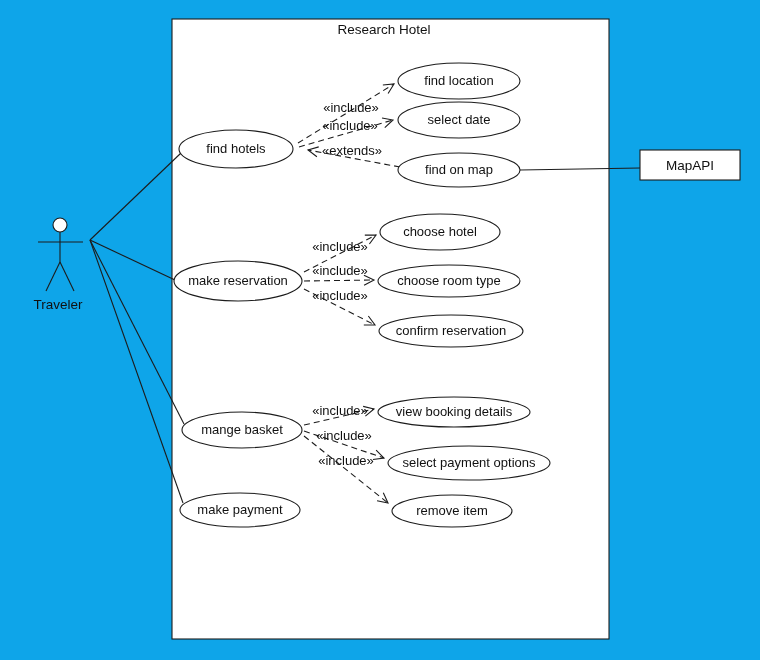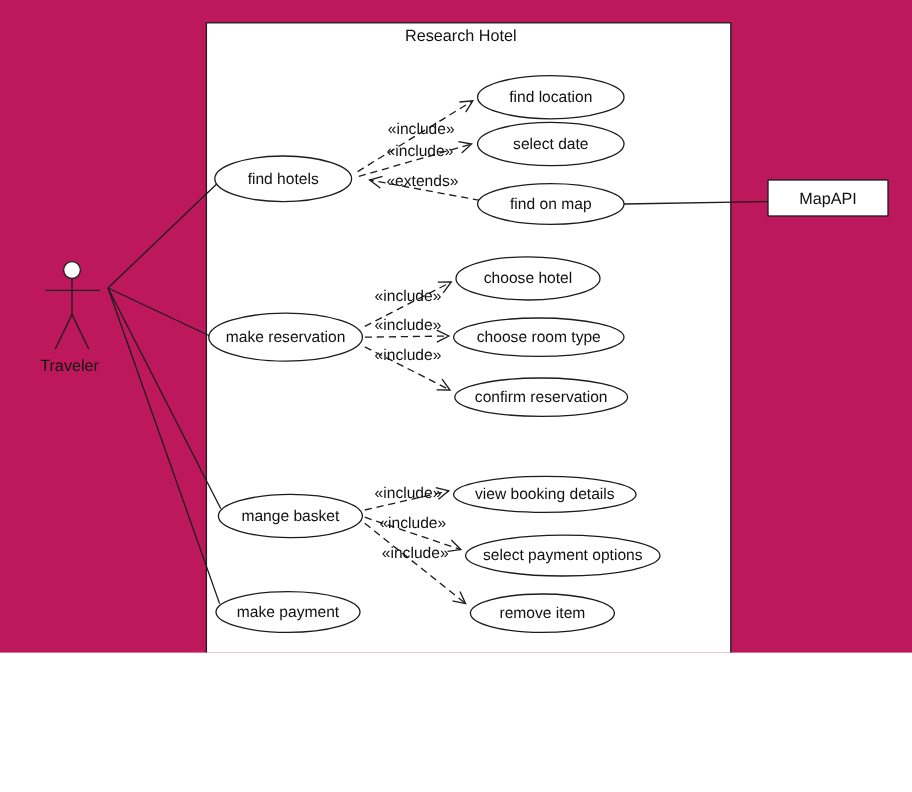--- a/index.html
+++ b/index.html
@@ -4,22 +4,22 @@
 <style>
   html, body {
     margin: 0;
     padding: 0;
     background: #ffffff;
     font-family: "Liberation Sans", "DejaVu Sans", sans-serif;
   }
   .stage {
     position: relative;
     width: 760px;
-    height: 544px;
-    background: #be185d;
+    height: 660px;
+    background: #0ea5e9;
     overflow: hidden;
   }
   svg { display: block; }
   .shape {
     fill: #ffffff;
     stroke: #1c1c1c;
     stroke-width: 1.1;
   }
   .edge {
     stroke: #1c1c1c;

